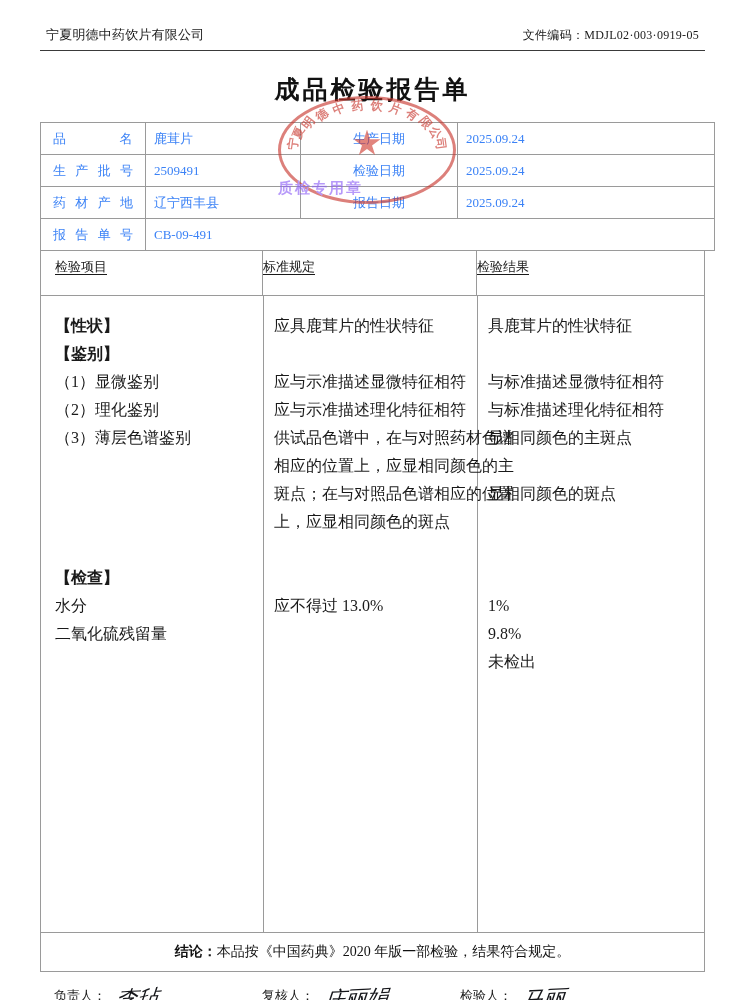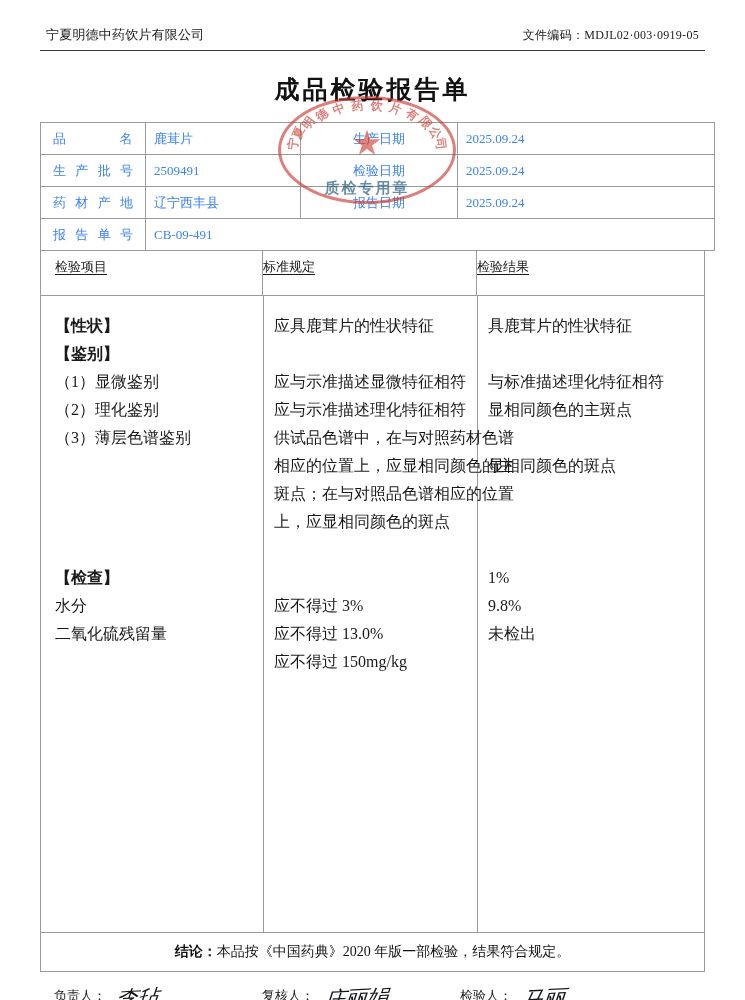--- a/index.html
+++ b/index.html
@@ -217,25 +217,24 @@
     font-weight: bold;
     color: #c8342b;
     transform-origin: 0 0;
     white-space: nowrap;
   }
   .seal .bottom-text {
     position: absolute;
     left: 0;
     bottom: 8%;
     width: 100%;
-    text-align: center;
     font-size: 17px;
     font-weight: bold;
     letter-spacing: 2px;
-    color: #0c4a6e;
+    color: #8b5cf6;
   }
   #seal-top {
     left: 278px;
     top: 96px;
     width: 178px;
     height: 108px;
     opacity: 0.62;
   }
   #seal-top .bottom-text { font-size: 15px; bottom: 6%; }
   #seal-top .star { width: 28px; height: 28px; margin-left: -14px; margin-top: -14px; }
@@ -310,27 +309,26 @@
           <div class="line">应具鹿茸片的性状特征</div>
           <div class="line blank">&nbsp;</div>
           <div class="line">应与示准描述显微特征相符</div>
           <div class="line">应与示准描述理化特征相符</div>
           <div class="line">供试品色谱中，在与对照药材色谱</div>
           <div class="line">相应的位置上，应显相同颜色的主</div>
           <div class="line">斑点；在与对照品色谱相应的位置</div>
           <div class="line">上，应显相同颜色的斑点</div>
           <div class="line blank">&nbsp;</div>
           <div class="line blank">&nbsp;</div>
-          <div class="line">应不得过 3%</div>
           <div class="line">应不得过 13.0%</div>
-          <div class="line">应不得过 150mg/kg</div>
         </div>
       <div class="cell-col col-result" id="col-result">
           <div class="line">具鹿茸片的性状特征</div>
           <div class="line blank">&nbsp;</div>
+          <div class="line">与标准描述显微特征相符</div>
           <div class="line">与标准描述理化特征相符</div>
           <div class="line">显相同颜色的主斑点</div>
           <div class="line blank">&nbsp;</div>
           <div class="line">显相同颜色的斑点</div>
           <div class="line blank">&nbsp;</div>
           <div class="line blank">&nbsp;</div>
           <div class="line blank">&nbsp;</div>
           <div class="line">1%</div>
           <div class="line">9.8%</div>
           <div class="line">未检出</div>

